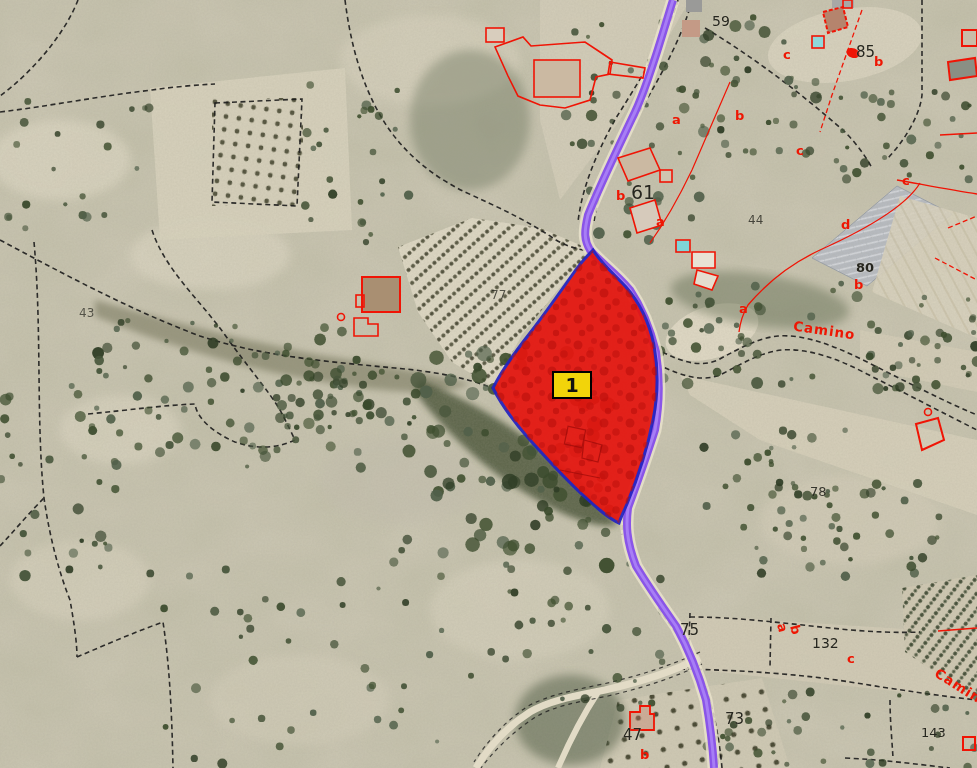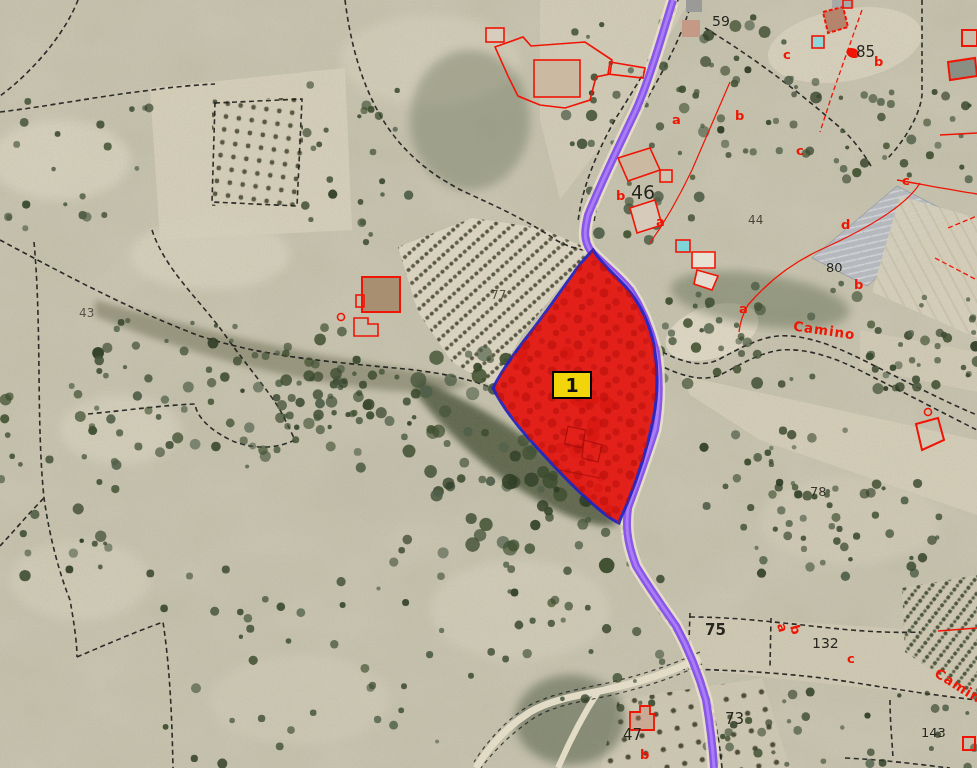--- a/index.html
+++ b/index.html
@@ -861,27 +861,27 @@
       <rect x="566" y="428" width="18" height="18" transform="rotate(12 575 437)"></rect>
       <polygon points="584,440 602,445 598,462 582,458"></polygon>
       <path d="M560,470 L600,478"></path>
     </g>
   </g>
 </svg>
 
 <div id="labels-layer">
       <div class="lbl parcel-num" style="left: 712px; top: 14px; font-size: 14px;">59</div>
       <div class="lbl parcel-num" style="left: 832px; top: 45px; font-size: 15px; margin-left: 24px;">85</div>
-      <div class="lbl parcel-num" style="left: 631px; top: 183px; font-size: 19px;">46</div>
+      <div class="lbl parcel-num" style="left: 631px; top: 183px; font-size: 19px;">61</div>
       <div class="lbl parcel-num" style="left: 748px; top: 214px; font-size: 12px; opacity: 0.8;">44</div>
-      <div class="lbl parcel-num" style="left: 826px; top: 261px; font-size: 13px;">80</div>
+      <div class="lbl parcel-num" style="left: 856px; top: 261px; font-size: 13px; font-weight: bold;">80</div>
       <div class="lbl parcel-num" style="left: 491px; top: 289px; font-size: 12px; opacity: 0.75;">77</div>
       <div class="lbl parcel-num" style="left: 79px; top: 307px; font-size: 12px; opacity: 0.7;">43</div>
       <div class="lbl parcel-num" style="left: 810px; top: 485px; font-size: 13px; opacity: 0.9;">78</div>
-      <div class="lbl parcel-num" style="left: 705px; top: 623px; font-size: 15px; font-weight: bold;">75</div>
+      <div class="lbl parcel-num" style="left: 680px; top: 623px; font-size: 15px;">75</div>
       <div class="lbl parcel-num" style="left: 812px; top: 636px; font-size: 14px;">132</div>
       <div class="lbl parcel-num" style="left: 725px; top: 712px; font-size: 15px;">73</div>
       <div class="lbl parcel-num" style="left: 623px; top: 728px; font-size: 15px;">47</div>
       <div class="lbl parcel-num" style="left: 921px; top: 726px; font-size: 13px;">143</div>
       <div class="lbl red-letter" style="left: 783px; top: 48px;">c</div>
       <div class="lbl red-letter" style="left: 874px; top: 55px;">b</div>
       <div class="lbl red-letter" style="left: 672px; top: 113px;">a</div>
       <div class="lbl red-letter" style="left: 735px; top: 109px;">b</div>
       <div class="lbl red-letter" style="left: 796px; top: 144px;">c</div>
       <div class="lbl red-letter" style="left: 616px; top: 189px;">b</div>

